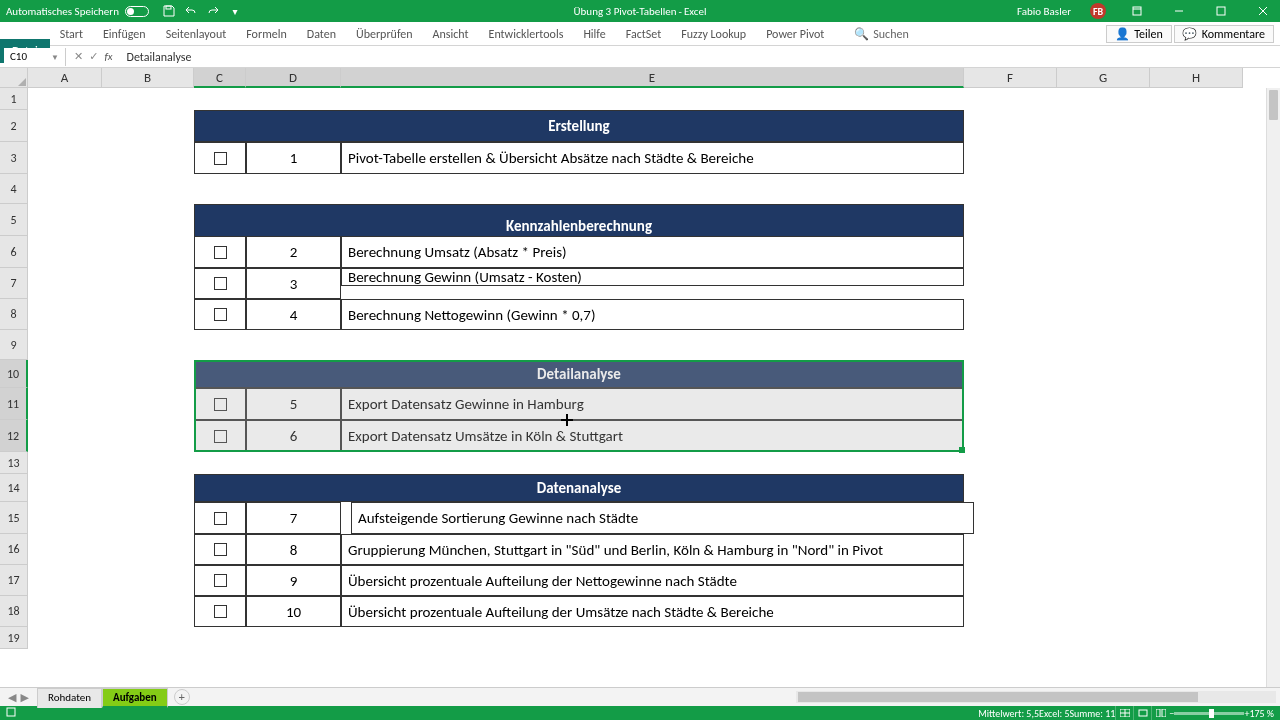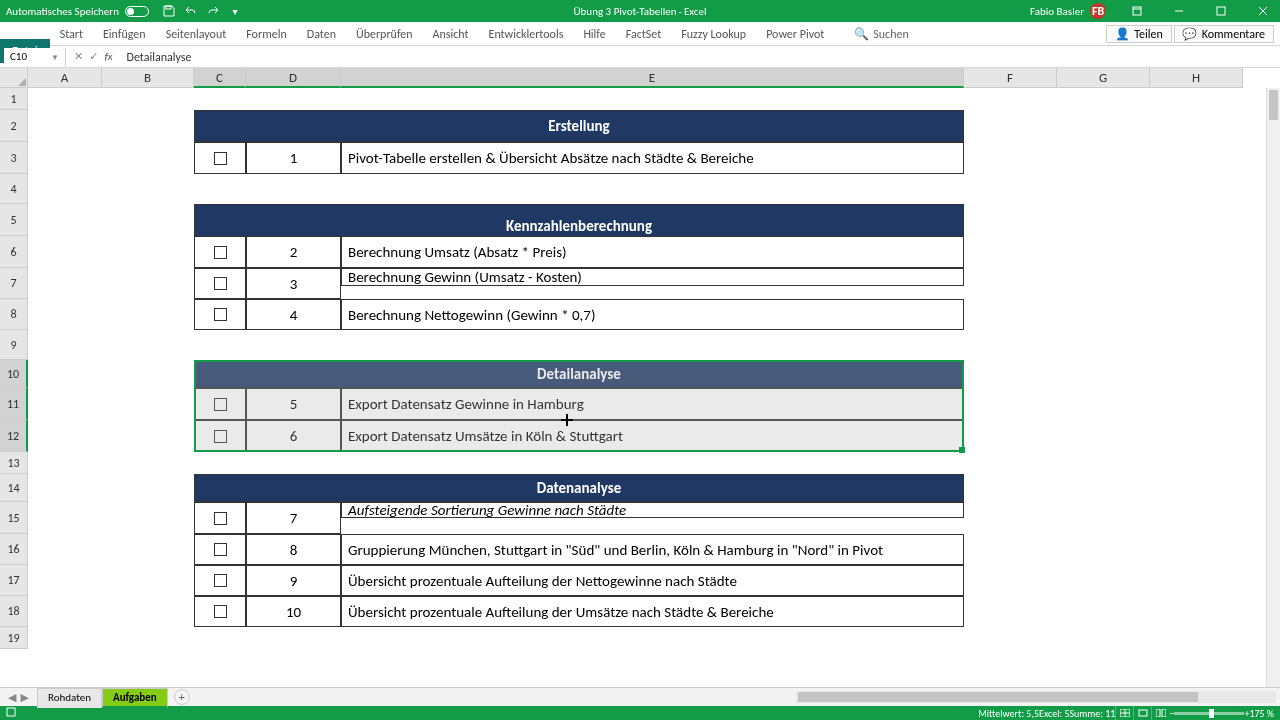--- a/index.html
+++ b/index.html
@@ -9,21 +9,21 @@
 .titlebar { height: 22px; background: #139c47; display: flex; align-items: center; color: #fff; font-size: 11px; }
 .titlebar .left { display: flex; align-items: center; gap: 8px; padding-left: 6px; }
 .autosave { display: flex; align-items: center; gap: 6px; }
 .autosave .toggle { width: 24px; height: 11px; border: 1px solid #fff; border-radius: 6px; position: relative; background: #139c47; }
 .autosave .toggle::after { content: ""; position: absolute; width: 7px; height: 7px; background: #fff; border-radius: 50%; top: 1px; left: 1px; }
 .qat { display: flex; align-items: center; gap: 10px; margin-left: 6px; }
 .qat-icon { width: 12px; height: 12px; display: flex; align-items: center; justify-content: center; color: #fff; }
 .titlebar .center { position: absolute; left: 50%; transform: translateX(-50%); display: flex; gap: 2px; }
 .titlebar .right { margin-left: auto; display: flex; align-items: center; gap: 8px; padding-right: 0; }
 .user-chip { display: flex; align-items: center; gap: 6px; margin-right: 6px; }
-.user-chip .avatar { width: 16px; height: 16px; border-radius: 50%; background: #c0392b; color: #fff; display: flex; align-items: center; justify-content: center; font-size: 12px; font-weight: bold; }
+.user-chip .avatar { width: 16px; height: 16px; border-radius: 50%; background: #c0392b; color: #fff; display: flex; align-items: center; justify-content: center; font-size: 10px; font-weight: bold; margin-left: 13px; }
 .winbtn { width: 34px; height: 22px; display: flex; align-items: center; justify-content: center; }
 
 
 .ribbon { height: 24px; background: #fff; display: flex; align-items: center; border-bottom: 1px solid #d4d4d4; font-size: 12px; }
 .ribbon .tab { padding: 0 10px; height: 24px; display: flex; align-items: center; color: #555; }
 .ribbon .tab.file { background: #0f766e; color: #fff; padding: 0 12px; margin-top: 35px; }
 .ribbon .right { margin-left: auto; display: flex; align-items: center; gap: 2px; padding-right: 6px; }
 .ribbon .search { display: flex; align-items: center; gap: 4px; color: #666; margin-left: 20px; }
 .ribbon .share-btn { border: 1px solid #ccc; padding: 1px 8px; display: flex; align-items: center; gap: 4px; background: #fafafa; }
 
@@ -263,21 +263,21 @@
       <div class="task-cell check" style="position: absolute; left: 166px; top: 332px; width: 52px; height: 32px;">
         <div class="chk"></div>
       </div>
       <div class="task-cell num" style="position: absolute; left: 218px; top: 332px; width: 95px; height: 32px;">6</div>
       <div class="task-cell desc" style="position: absolute; left: 313px; top: 332px; width: 623px; height: 32px;">Export Datensatz Umsätze in Köln &amp; Stuttgart</div>
       <div class="section-header" style="position: absolute; left: 166px; top: 386px; width: 770px; height: 28px;">Datenanalyse</div>
       <div class="task-cell check" style="position: absolute; left: 166px; top: 414px; width: 52px; height: 32px;">
         <div class="chk"></div>
       </div>
       <div class="task-cell num" style="position: absolute; left: 218px; top: 414px; width: 95px; height: 32px;">7</div>
-      <div class="task-cell desc" style="position: absolute; left: 313px; top: 414px; width: 623px; height: 16px; font-style: italic;">Aufsteigende Sortierung Gewinne nach Städte</div>
+      <div class="task-cell desc" style="position: absolute; left: 323px; top: 414px; width: 623px; height: 32px;">Aufsteigende Sortierung Gewinne nach Städte</div>
       <div class="task-cell check" style="position: absolute; left: 166px; top: 446px; width: 52px; height: 31px;">
         <div class="chk"></div>
       </div>
       <div class="task-cell num" style="position: absolute; left: 218px; top: 446px; width: 95px; height: 31px;">8</div>
       <div class="task-cell desc" style="position: absolute; left: 313px; top: 446px; width: 623px; height: 31px;">Gruppierung München, Stuttgart in "Süd" und Berlin, Köln &amp; Hamburg in "Nord" in Pivot</div>
       <div class="task-cell check" style="position: absolute; left: 166px; top: 477px; width: 52px; height: 31px;">
         <div class="chk"></div>
       </div>
       <div class="task-cell num" style="position: absolute; left: 218px; top: 477px; width: 95px; height: 31px;">9</div>
       <div class="task-cell desc" style="position: absolute; left: 313px; top: 477px; width: 623px; height: 31px;">Übersicht prozentuale Aufteilung der Nettogewinne nach Städte</div>

